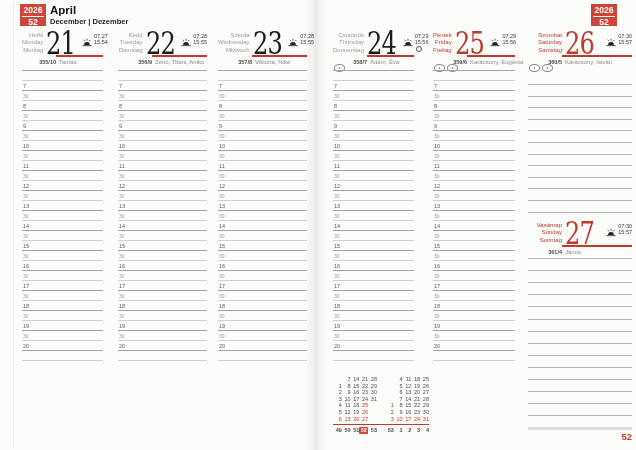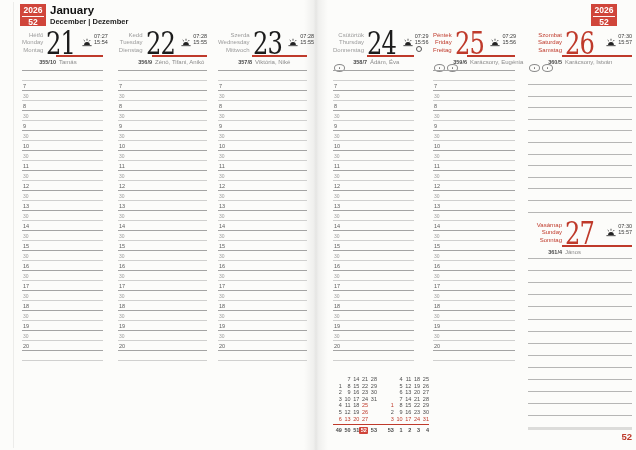--- a/index.html
+++ b/index.html
@@ -60,21 +60,21 @@
 
 <div class="sheet">
   <div class="edge-left"></div>
   <div class="gutter"></div>
 
   <div class="badge badge-left" style="background: rgb(208, 69, 58);">
     <div class="y">2026</div>
     <div class="w">52</div>
   </div>
 
-  <div class="title">January</div>
+  <div class="title">April</div>
   <div class="subtitle">December | Dezember</div>
 
   <div class="badge badge-right" style="background: rgb(208, 69, 58);">
     <div class="y">2026</div>
     <div class="w">52</div>
   </div>
 
   <div id="columns">
       <div class="day-col" style="left: 22px; top: 28px; width: 81px; height: 336px;">
         <div class="day-head">

